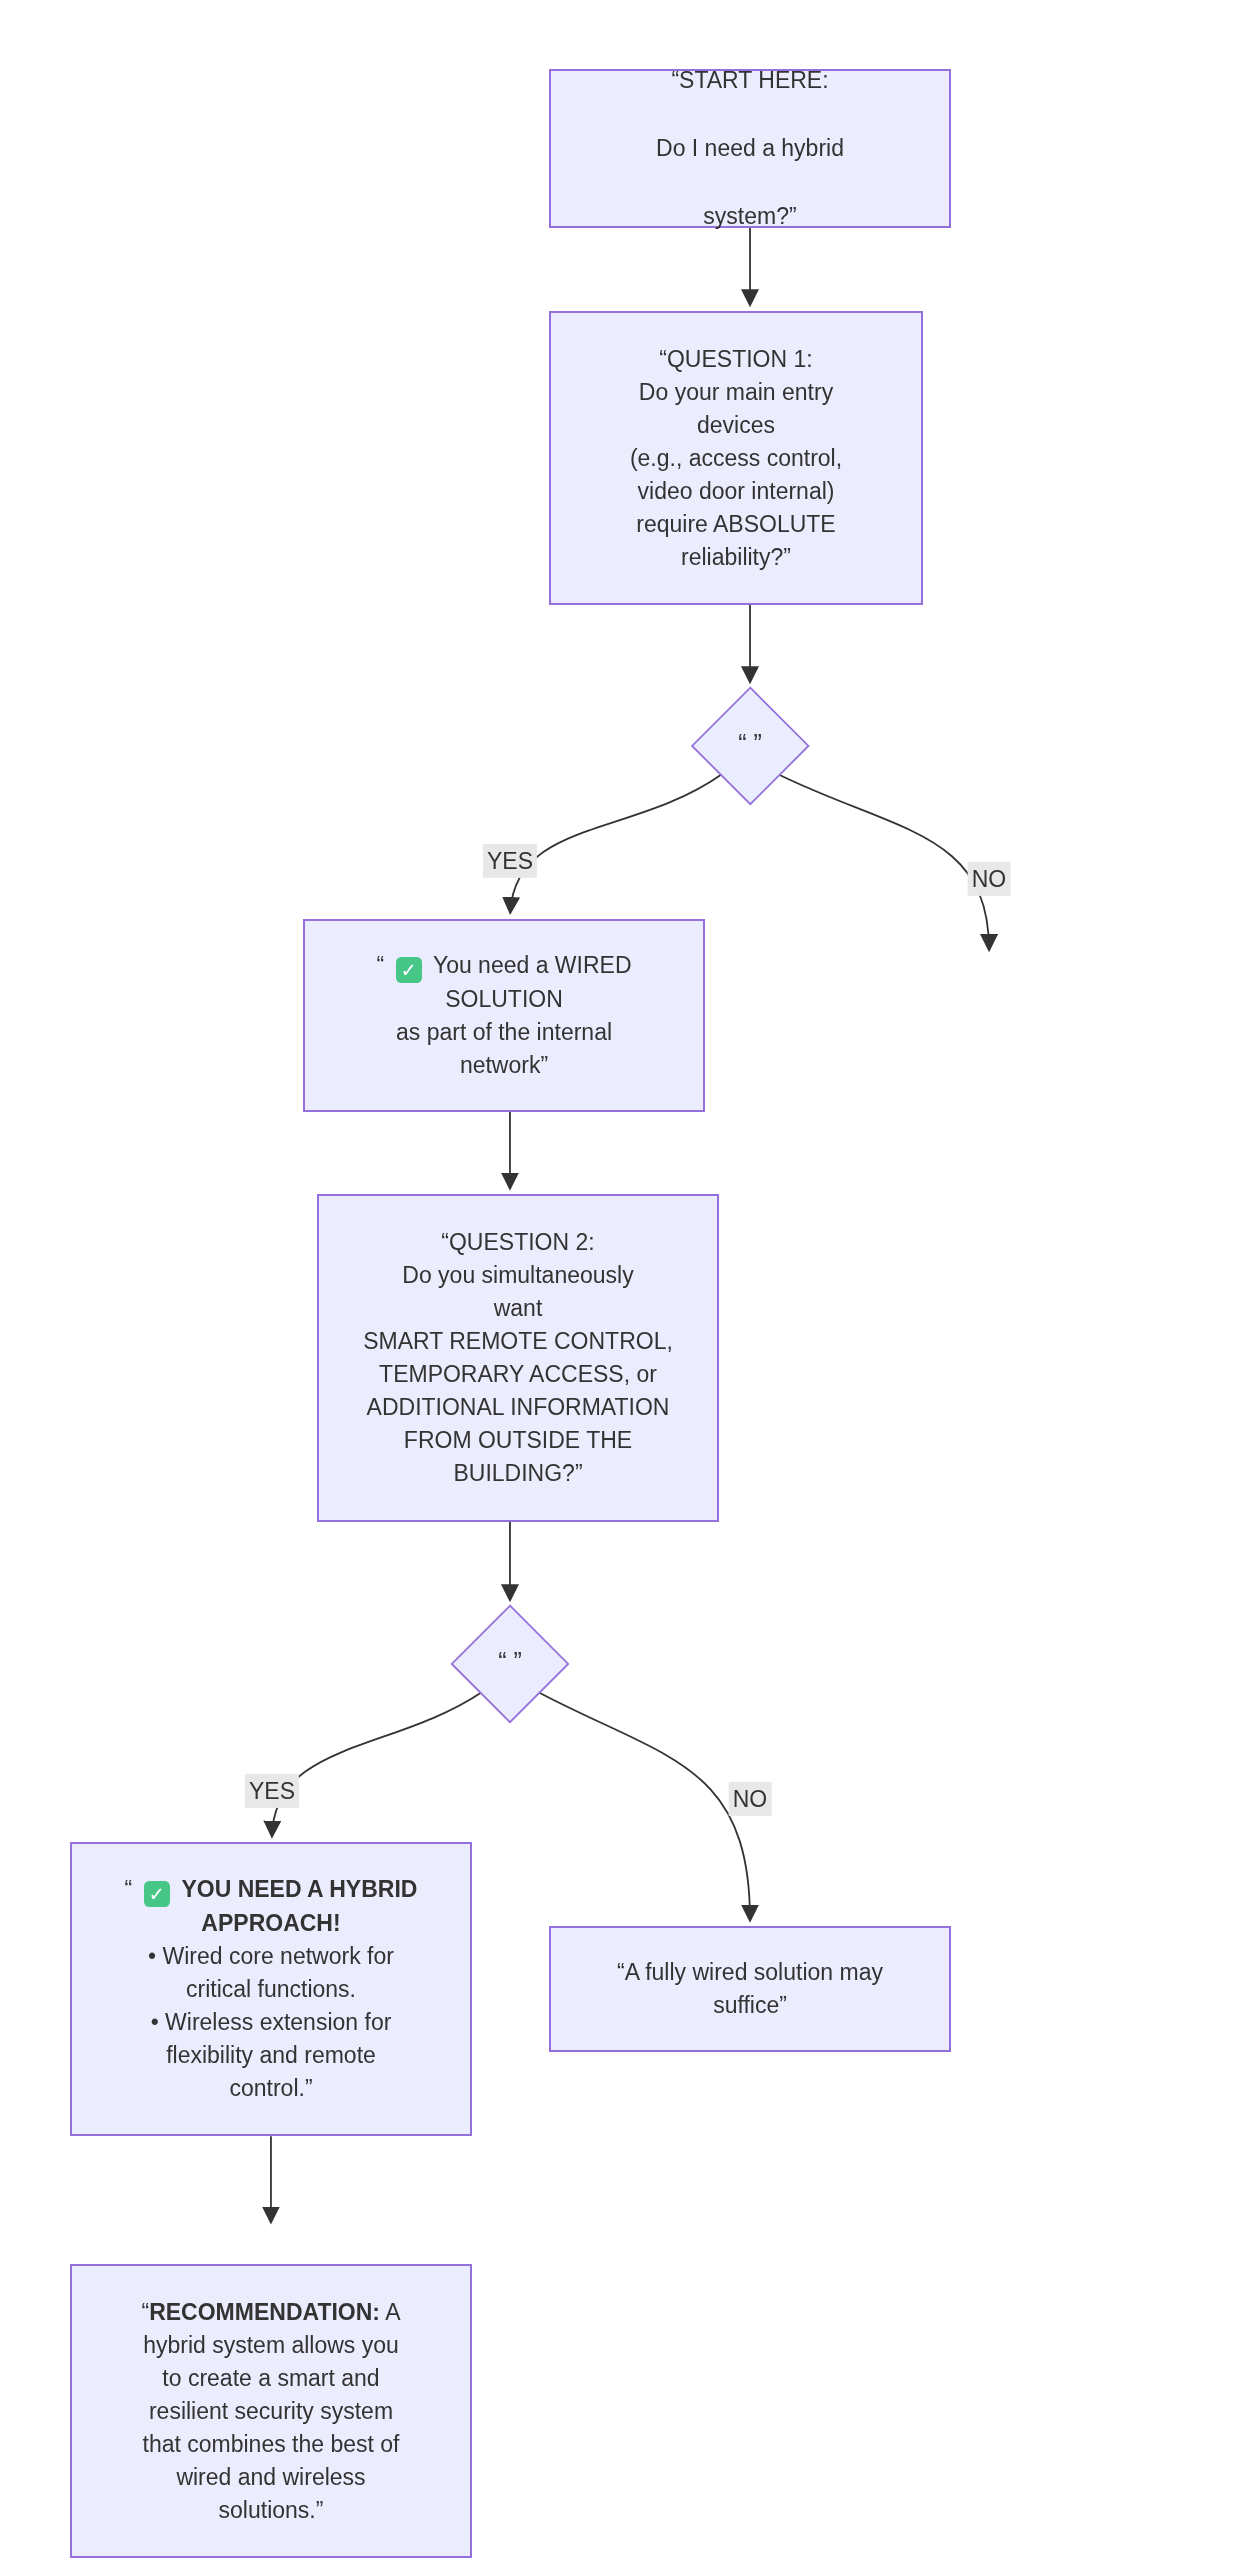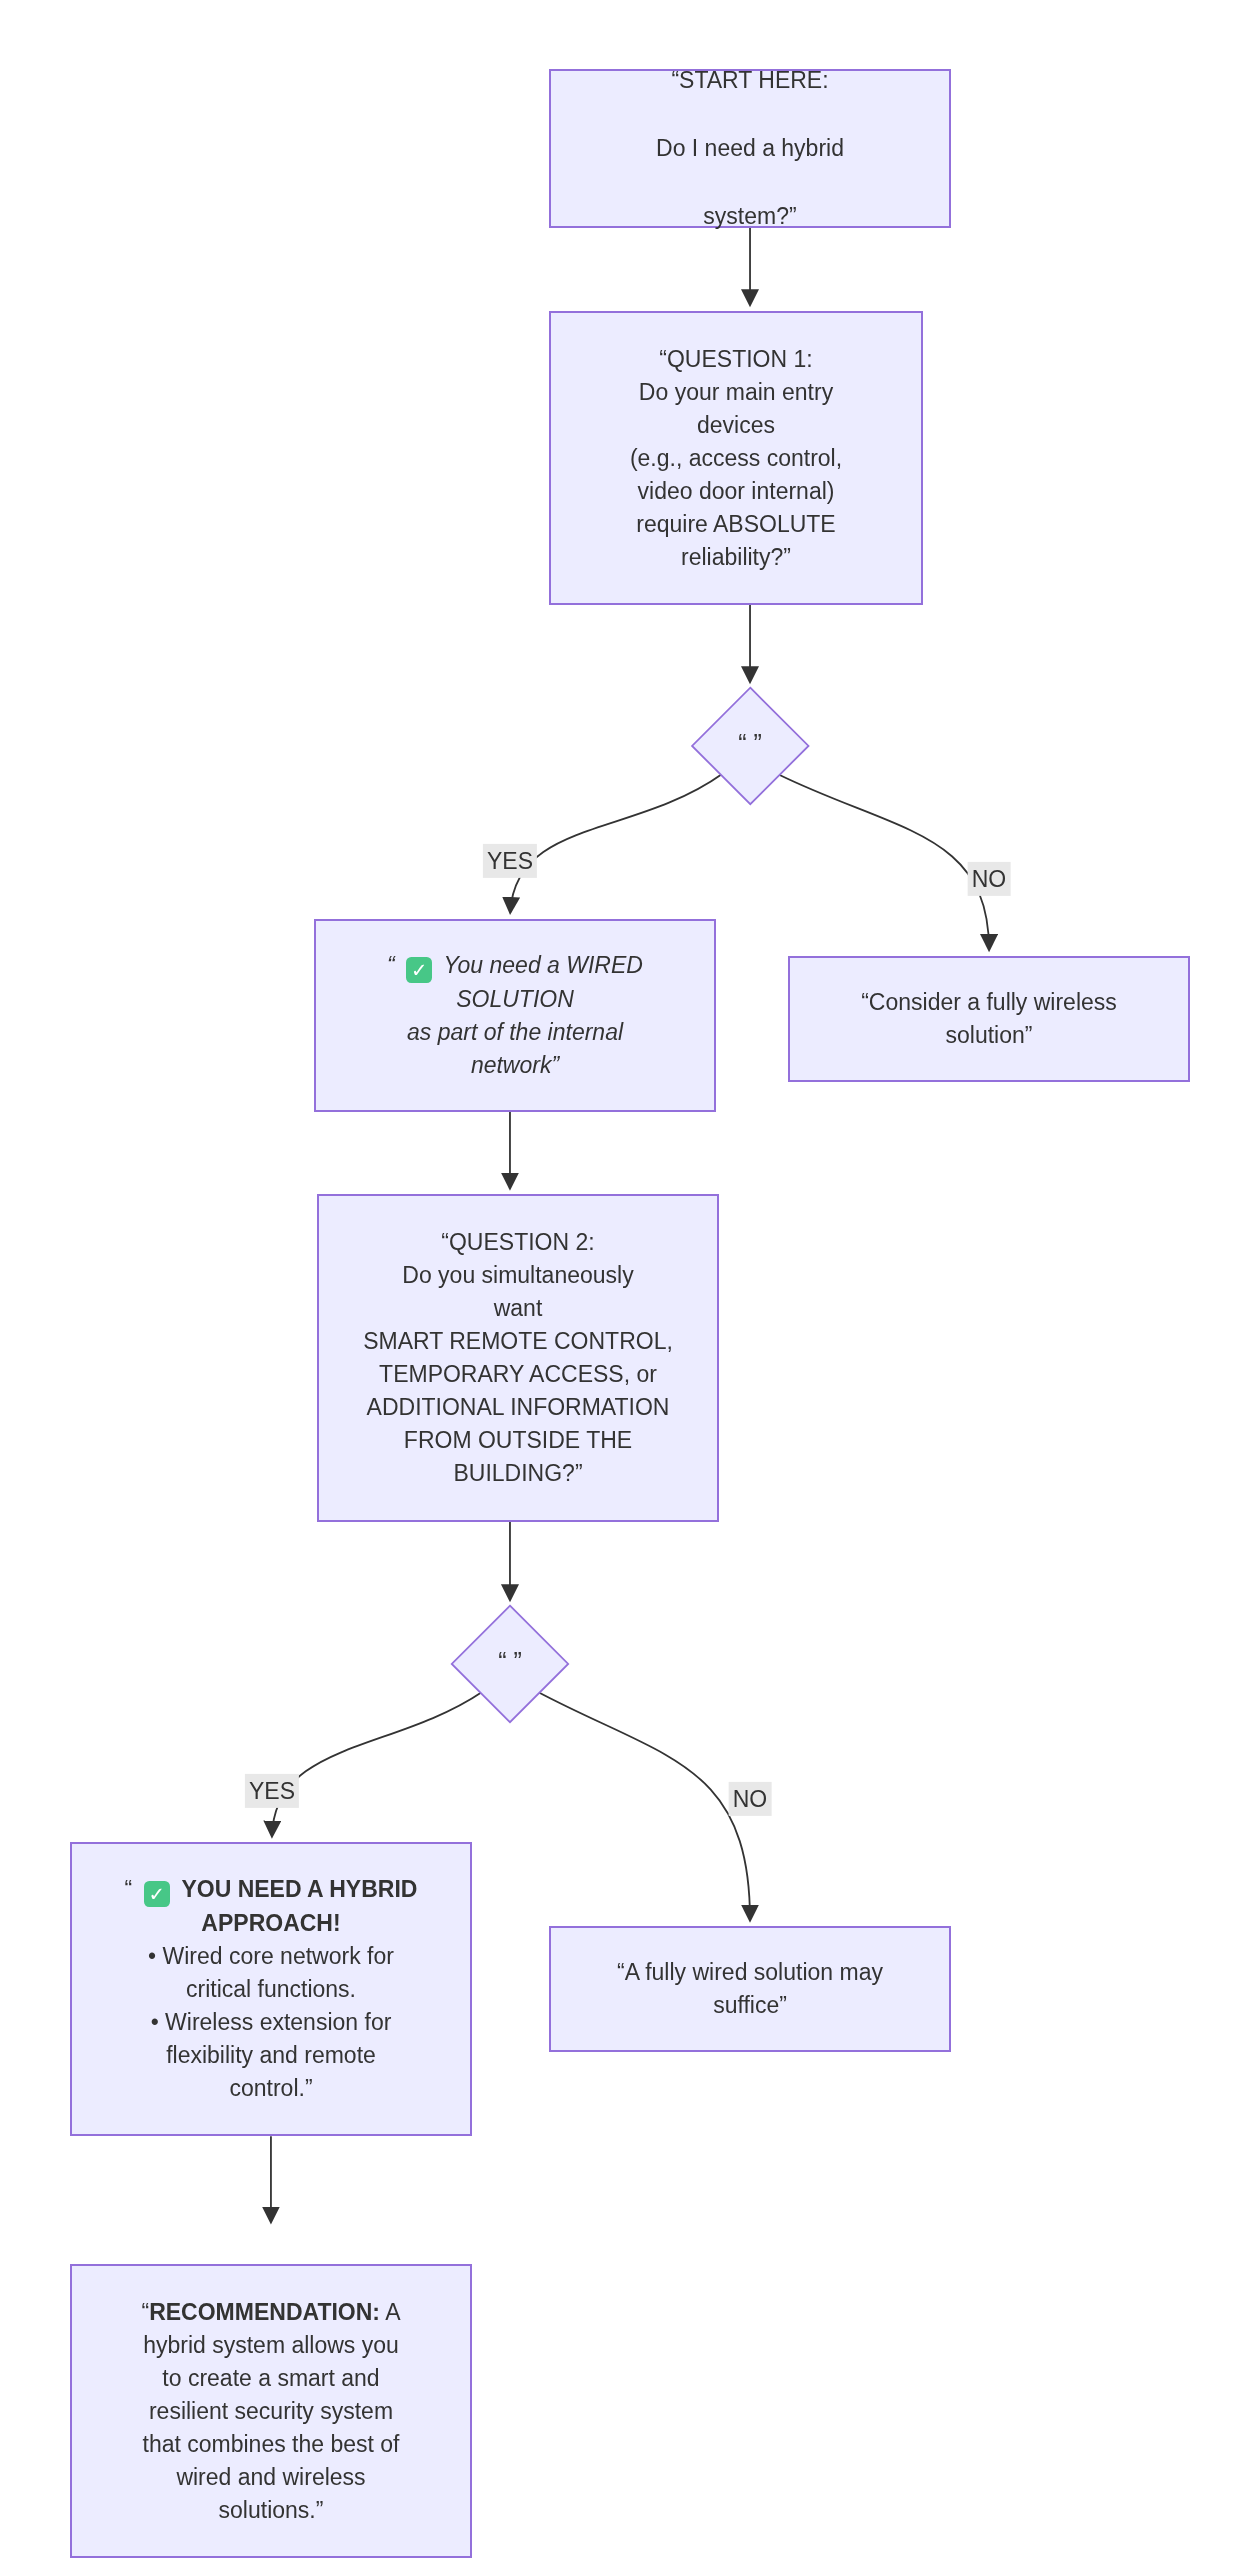--- a/index.html
+++ b/index.html
@@ -88,31 +88,27 @@
       <div class="tline"><span>require ABSOLUTE</span></div>
       <div class="tline"><span>reliability?”</span></div>
     </div>
 
   <div class="diamond-label" style="left:750px;top:743px;">“ ”</div>
 
   <div class="edge-label" style="left:510px;top:861px;">YES</div>
 
   <div class="edge-label" style="left:989px;top:879px;">NO</div>
 
-  <div class="node" style="left:314px;top:919px;width:402px;height:193px;font-style:italic;">
+  <div class="node" style="left:303px;top:919px;width:402px;height:193px;">
       <div class="tline"><span>“ </span><span class="check">✓</span><span> You need a WIRED</span></div>
       <div class="tline"><span>SOLUTION</span></div>
       <div class="tline"><span>as part of the internal</span></div>
       <div class="tline"><span>network”</span></div>
     </div>
 
-  <div class="node" style="left:788px;top:956px;width:402px;height:126px;">
-      <div class="tline"><span>“Consider a fully wireless</span></div>
-      <div class="tline"><span>solution”</span></div>
-    </div>
 
   <div class="node" style="left:309px;top:1194px;width:402px;height:328px;margin-left:8px;">
       <div class="tline"><span>“QUESTION 2:</span></div>
       <div class="tline"><span>Do you simultaneously</span></div>
       <div class="tline"><span>want</span></div>
       <div class="tline"><span>SMART REMOTE CONTROL,</span></div>
       <div class="tline"><span>TEMPORARY ACCESS, or</span></div>
       <div class="tline"><span>ADDITIONAL INFORMATION</span></div>
       <div class="tline"><span>FROM OUTSIDE THE</span></div>
       <div class="tline"><span>BUILDING?”</span></div>

